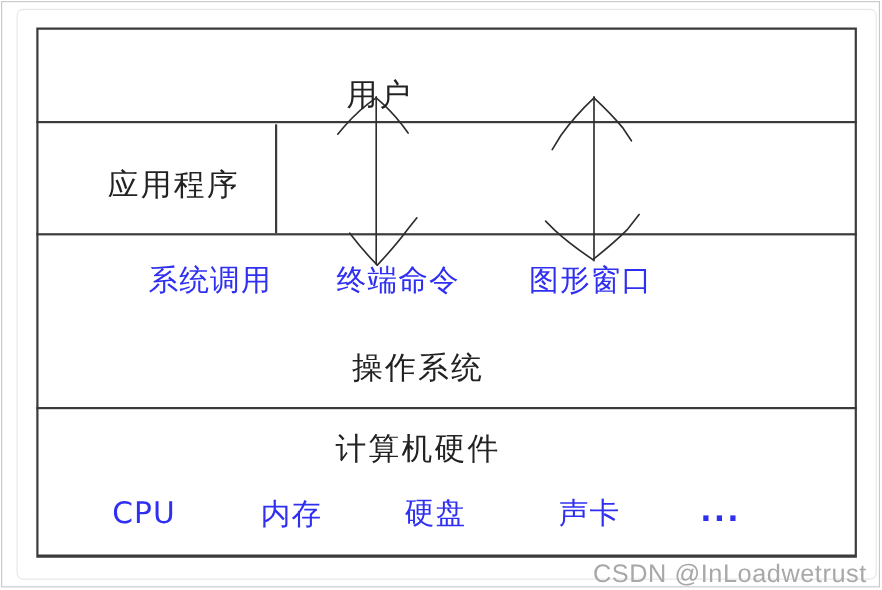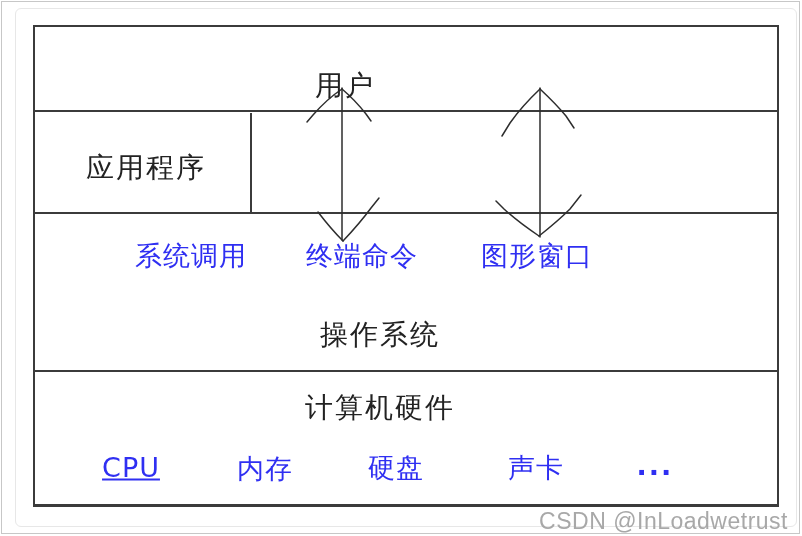--- a/index.html
+++ b/index.html
@@ -57,20 +57,21 @@
     font-size: 28px;
     letter-spacing: 2px;
   }
   .lbl-blue {
     color: #2f2ff2;
     font-size: 27px;
     letter-spacing: 1px;
   }
   .lbl-left {
     transform: translate(0, -50%);
+    margin-left: 12px;
   }
   .dots { font-weight: bold; letter-spacing: 2px; }
   .arrows {
     position: absolute;
     left: 0; top: 0;
     pointer-events: none;
   }
   .watermark {
     position: absolute;
     right: 14px;
@@ -114,21 +115,21 @@
 
   <div class="lbl lbl-black" style="left:345px; top:62px;margin-top:24px;">用户</div>
   <div class="lbl lbl-black lbl-left" style="left:86px; top:168px;">应用程序</div>
   <div class="lbl lbl-black" style="left:380px; top:335px;">操作系统</div>
   <div class="lbl lbl-black" style="left:380px; top:408px;">计算机硬件</div>
 
   <div class="lbl lbl-blue" style="left:191px; top:255px;">系统调用</div>
   <div class="lbl lbl-blue" style="left:362px; top:255px;text-align:center;">终端命令</div>
   <div class="lbl lbl-blue" style="left:537px; top:255px;text-align:right;">图形窗口</div>
 
-  <div class="lbl lbl-blue" style="left:131px; top:467px;text-decoration:underline;">CPU</div>
+  <div class="lbl lbl-blue" style="left:131px; top:467px;">CPU</div>
   <div class="lbl lbl-blue" style="left:265px; top:468px;">内存</div>
   <div class="lbl lbl-blue" style="left:396px; top:467px;">硬盘</div>
   <div class="lbl lbl-blue" style="left:536px; top:467px;">声卡</div>
   <div class="lbl lbl-blue dots" style="left:655px; top:465px;">...</div>
 
   <div class="watermark">CSDN @InLoadwetrust</div>
 
 </div>
 
 </body></html>

